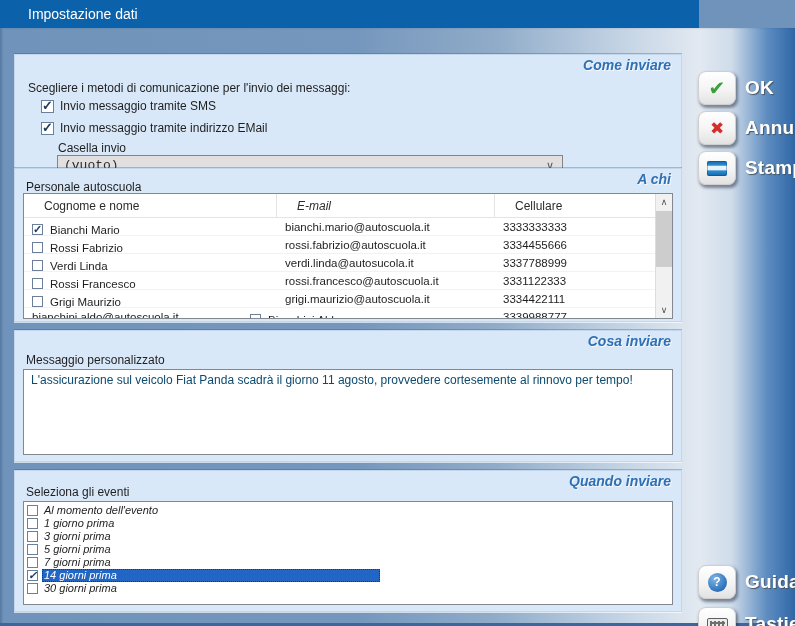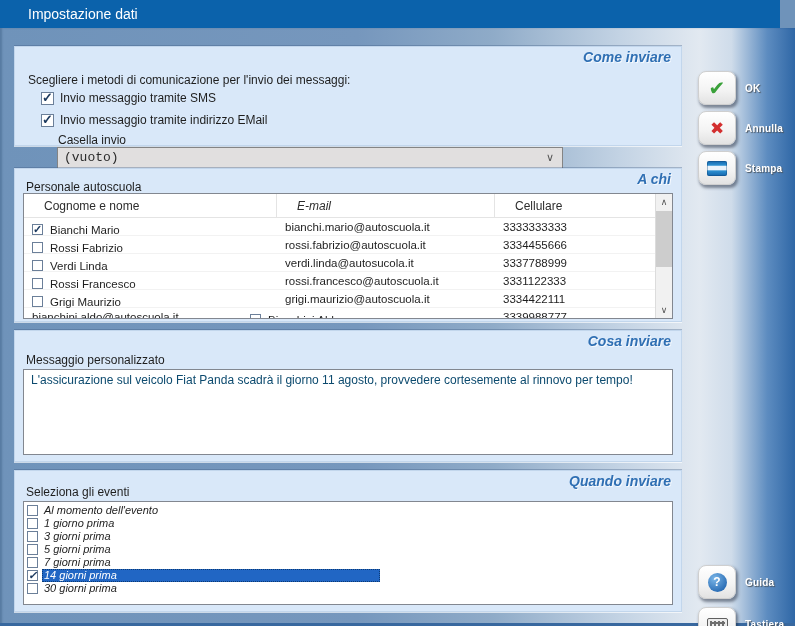--- a/index.html
+++ b/index.html
@@ -3,41 +3,41 @@
 <meta charset="utf-8">
 <style>
   * { margin:0; padding:0; box-sizing:border-box; }
   html,body { width:795px; height:626px; }
   body { font-family:"Liberation Sans", sans-serif; font-size:12px; color:#1e1e1e; }
 
   .window { position:relative; width:795px; height:626px; overflow:hidden; background:#6f93ba; }
 
   
   .titlebar {
-    position:absolute; left:0; top:0; width:780px; height:28px;
+    position:absolute; left:0; top:0; width:699px; height:28px;
     background:#0b62ab; color:#fff; font-size:14px; line-height:28px;
     padding-left:28px;
   }
 
   
   .bodyarea {
     position:absolute; left:0; top:28px; width:795px; height:598px;
     background:linear-gradient(90deg,#6f93ba 0%, #7697bd 45%, #8fabc8 62%,
                #c3d3e4 78%, #e2e9f1 88%, #cfdcea 92%, #5d8cc0 96.5%, #2f67a6 100%);
     box-shadow:inset 0 -3px 0 #38689f, inset 2px 0 2px rgba(20,50,90,.25);
   }
 
   
   .panel {
     position:absolute; left:14px; width:668px;
     background:#d9e8f9;
     border:1px solid #c2d6ec;
     box-shadow:0 1px 0 rgba(255,255,255,.65), 0 -1px 0 rgba(60,90,130,.35);
   }
-  .p-come   { top:18px;  height:100px;padding-left:28px; }
+  .p-come   { top:26px;  height:140px;padding-left:28px; }
   .p-achi   { top:140px; height:154px; }
   .p-cosa   { top:302px; height:132px; }
   .p-quando { top:442px; height:142px; }
 
   .section-header {
     position:absolute; top:2px; right:10px;
     font-size:14px; font-weight:bold; font-style:italic; color:#2f6fb3;
     text-shadow:1px 1px 0 rgba(255,255,255,.75);
   }
 
@@ -100,21 +100,21 @@
   .evt-text { line-height:13px; padding:0 2px; }
   .evt-text.selected { background:#2166c4; color:#fff; width:338px;
     outline:1px dotted #0b3a74; outline-offset:-1px; }
 
   
   .side-btn { position:absolute; left:698px; display:flex; align-items:center; cursor:pointer; }
   .tile { width:38px; height:34px; border-radius:8px; flex:none;
     background:linear-gradient(180deg,#ffffff 0%,#f4f4f4 55%,#e2e2e2 100%);
     border:1px solid #cfcfcf; box-shadow:1.5px 2.5px 3px rgba(30,40,60,.5);
     display:flex; align-items:center; justify-content:center; }
-  .side-label { margin-left:9px; font-size:10px; font-weight:bold; color:#fff;
+  .side-label { margin-left:9px; font-size:19px; font-weight:bold; color:#fff;
     text-shadow:1px 1px 1px #4a5560; letter-spacing:.2px; }
   .glyph { font-family:"DejaVu Sans", sans-serif; }
   .check-glyph { color:#3aa13a; font-size:20px; font-weight:bold; }
   .cross-glyph { color:#d32f2f; font-size:17px; font-weight:bold; }
   .printer-glyph { width:20px; height:15px; border-radius:2px;
     background:linear-gradient(180deg,#1565ab 0%,#2c8fd0 28%,#eaf3fb 36%,#eaf3fb 58%,#2c8fd0 66%,#1565ab 100%);
     box-shadow:inset 0 0 0 1px rgba(10,60,110,.35); }
   .help-glyph { width:19px; height:19px; border-radius:50%;
     background:radial-gradient(circle at 35% 30%, #7ab6e8, #2a6db5 75%);
     color:#fff; font-size:12px; font-weight:bold; line-height:19px; text-align:center; }

